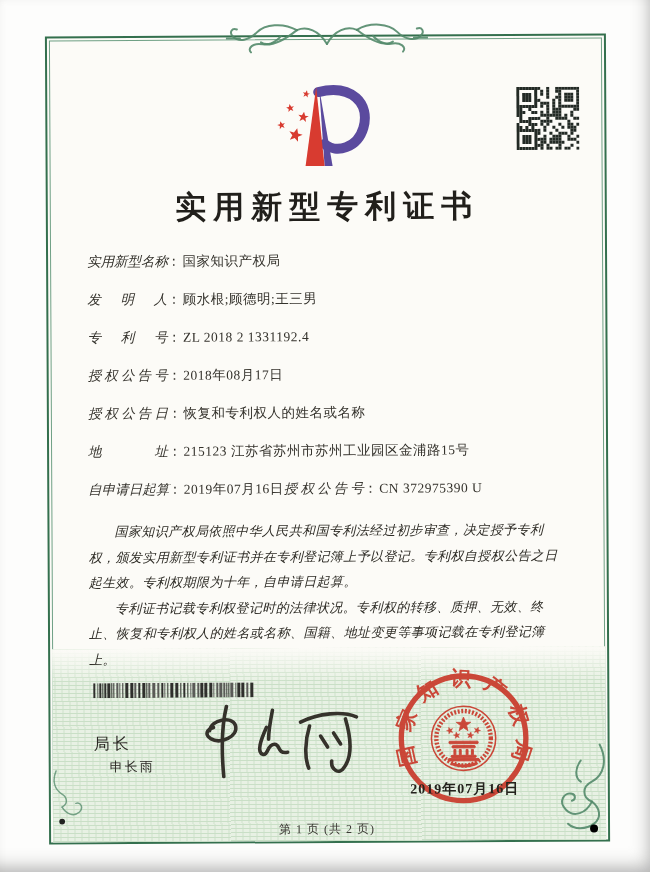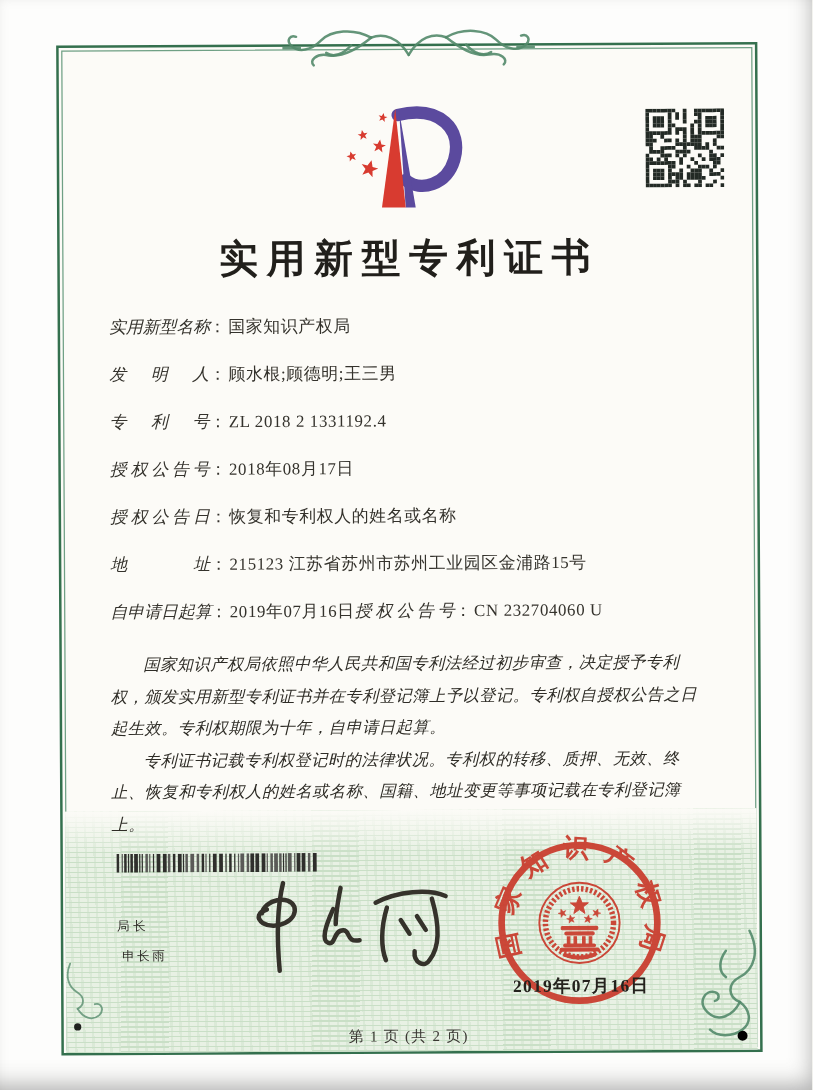--- a/index.html
+++ b/index.html
@@ -43,22 +43,22 @@
   .lbl{display:inline-block;width:80px;text-align:justify;text-align-last:justify;vertical-align:top;font-style:italic;}
   .lbl2{}
   .colon{display:inline-block;}
   .val{margin-left:2px;letter-spacing:.5px;}
 
   .body-paras{position:absolute;left:88px;top:518px;width:476px;z-index:2;}
   .body-paras p{margin:0;text-indent:2em;font-size:13px;line-height:25.5px;
        font-style:italic;color:#2e2c26;letter-spacing:.4px;}
 
   .barcode{position:absolute;left:90px;top:682px;width:166px;height:15px;z-index:4;}
-  .signer-title{position:absolute;left:92px;top:733px;font-size:10px;letter-spacing:3px;z-index:4;}
-  .signer-name{position:absolute;left:96px;top:757px;font-size:10px;letter-spacing:2px;z-index:4;}
+  .signer-title{position:absolute;left:92px;top:733px;font-size:16px;letter-spacing:3px;z-index:4;}
+  .signer-name{position:absolute;left:108px;top:757px;font-size:13px;letter-spacing:2px;z-index:4;}
   .signature{position:absolute;left:195px;top:700px;width:190px;height:85px;z-index:4;}
   .signature path{stroke:#35322b;stroke-width:3.6;fill:none;stroke-linecap:round;stroke-linejoin:round;}
 
   .seal{position:absolute;left:389px;top:666px;width:146px;height:146px;z-index:4;opacity:.92;}
   .seal-ring{fill:none;stroke:var(--seal-red);stroke-width:5.5;}
   .seal-text{fill:var(--seal-red);font-size:21px;font-weight:bold;
        font-family:"Liberation Serif","DejaVu Serif",serif;}
   .emblem *{stroke:var(--seal-red);}
   .emblem .fill{fill:var(--seal-red);stroke:none;}
   .seal-date{position:absolute;left:392px;top:781px;width:142px;text-align:center;z-index:5;
@@ -369,21 +369,21 @@
 
     <div class="title">实用新型专利证书</div>
 
     <div class="fields">
         <div class="row"><span class="lbl">实用新型名称</span><span class="colon">：</span><span class="val">国家知识产权局</span></div>
         <div class="row"><span class="lbl">发明人</span><span class="colon">：</span><span class="val">顾水根;顾德明;王三男</span></div>
         <div class="row"><span class="lbl">专利号</span><span class="colon">：</span><span class="val">ZL 2018 2 1331192.4</span></div>
         <div class="row"><span class="lbl">授权公告号</span><span class="colon">：</span><span class="val">2018年08月17日</span></div>
         <div class="row"><span class="lbl">授权公告日</span><span class="colon">：</span><span class="val">恢复和专利权人的姓名或名称</span></div>
         <div class="row"><span class="lbl">地址</span><span class="colon">：</span><span class="val">215123 江苏省苏州市苏州工业园区金浦路15号</span></div>
-        <div class="row"><span class="lbl">自申请日起算</span><span class="colon">：</span><span class="val">2019年07月16日</span><span class="lbl lbl2">授权公告号</span><span class="colon">：</span><span class="val">CN 232704060 U</span></div>
+        <div class="row"><span class="lbl">自申请日起算</span><span class="colon">：</span><span class="val">2019年07月16日</span><span class="lbl lbl2">授权公告号</span><span class="colon">：</span><span class="val">CN 372975390 U</span></div>
       </div>
 
     <div class="body-paras">
         <p>国家知识产权局依照中华人民共和国专利法经过初步审查，决定授予专利权，颁发实用新型专利证书并在专利登记簿上予以登记。专利权自授权公告之日起生效。专利权期限为十年，自申请日起算。</p>
         <p>专利证书记载专利权登记时的法律状况。专利权的转移、质押、无效、终止、恢复和专利权人的姓名或名称、国籍、地址变更等事项记载在专利登记簿上。</p>
       </div>
 
     <div class="barcode">
       <svg viewBox="0 0 166 15" width="166" height="15">
           <rect x="2" y="0" width="2" height="15" fill="#2f2f2c"></rect>

